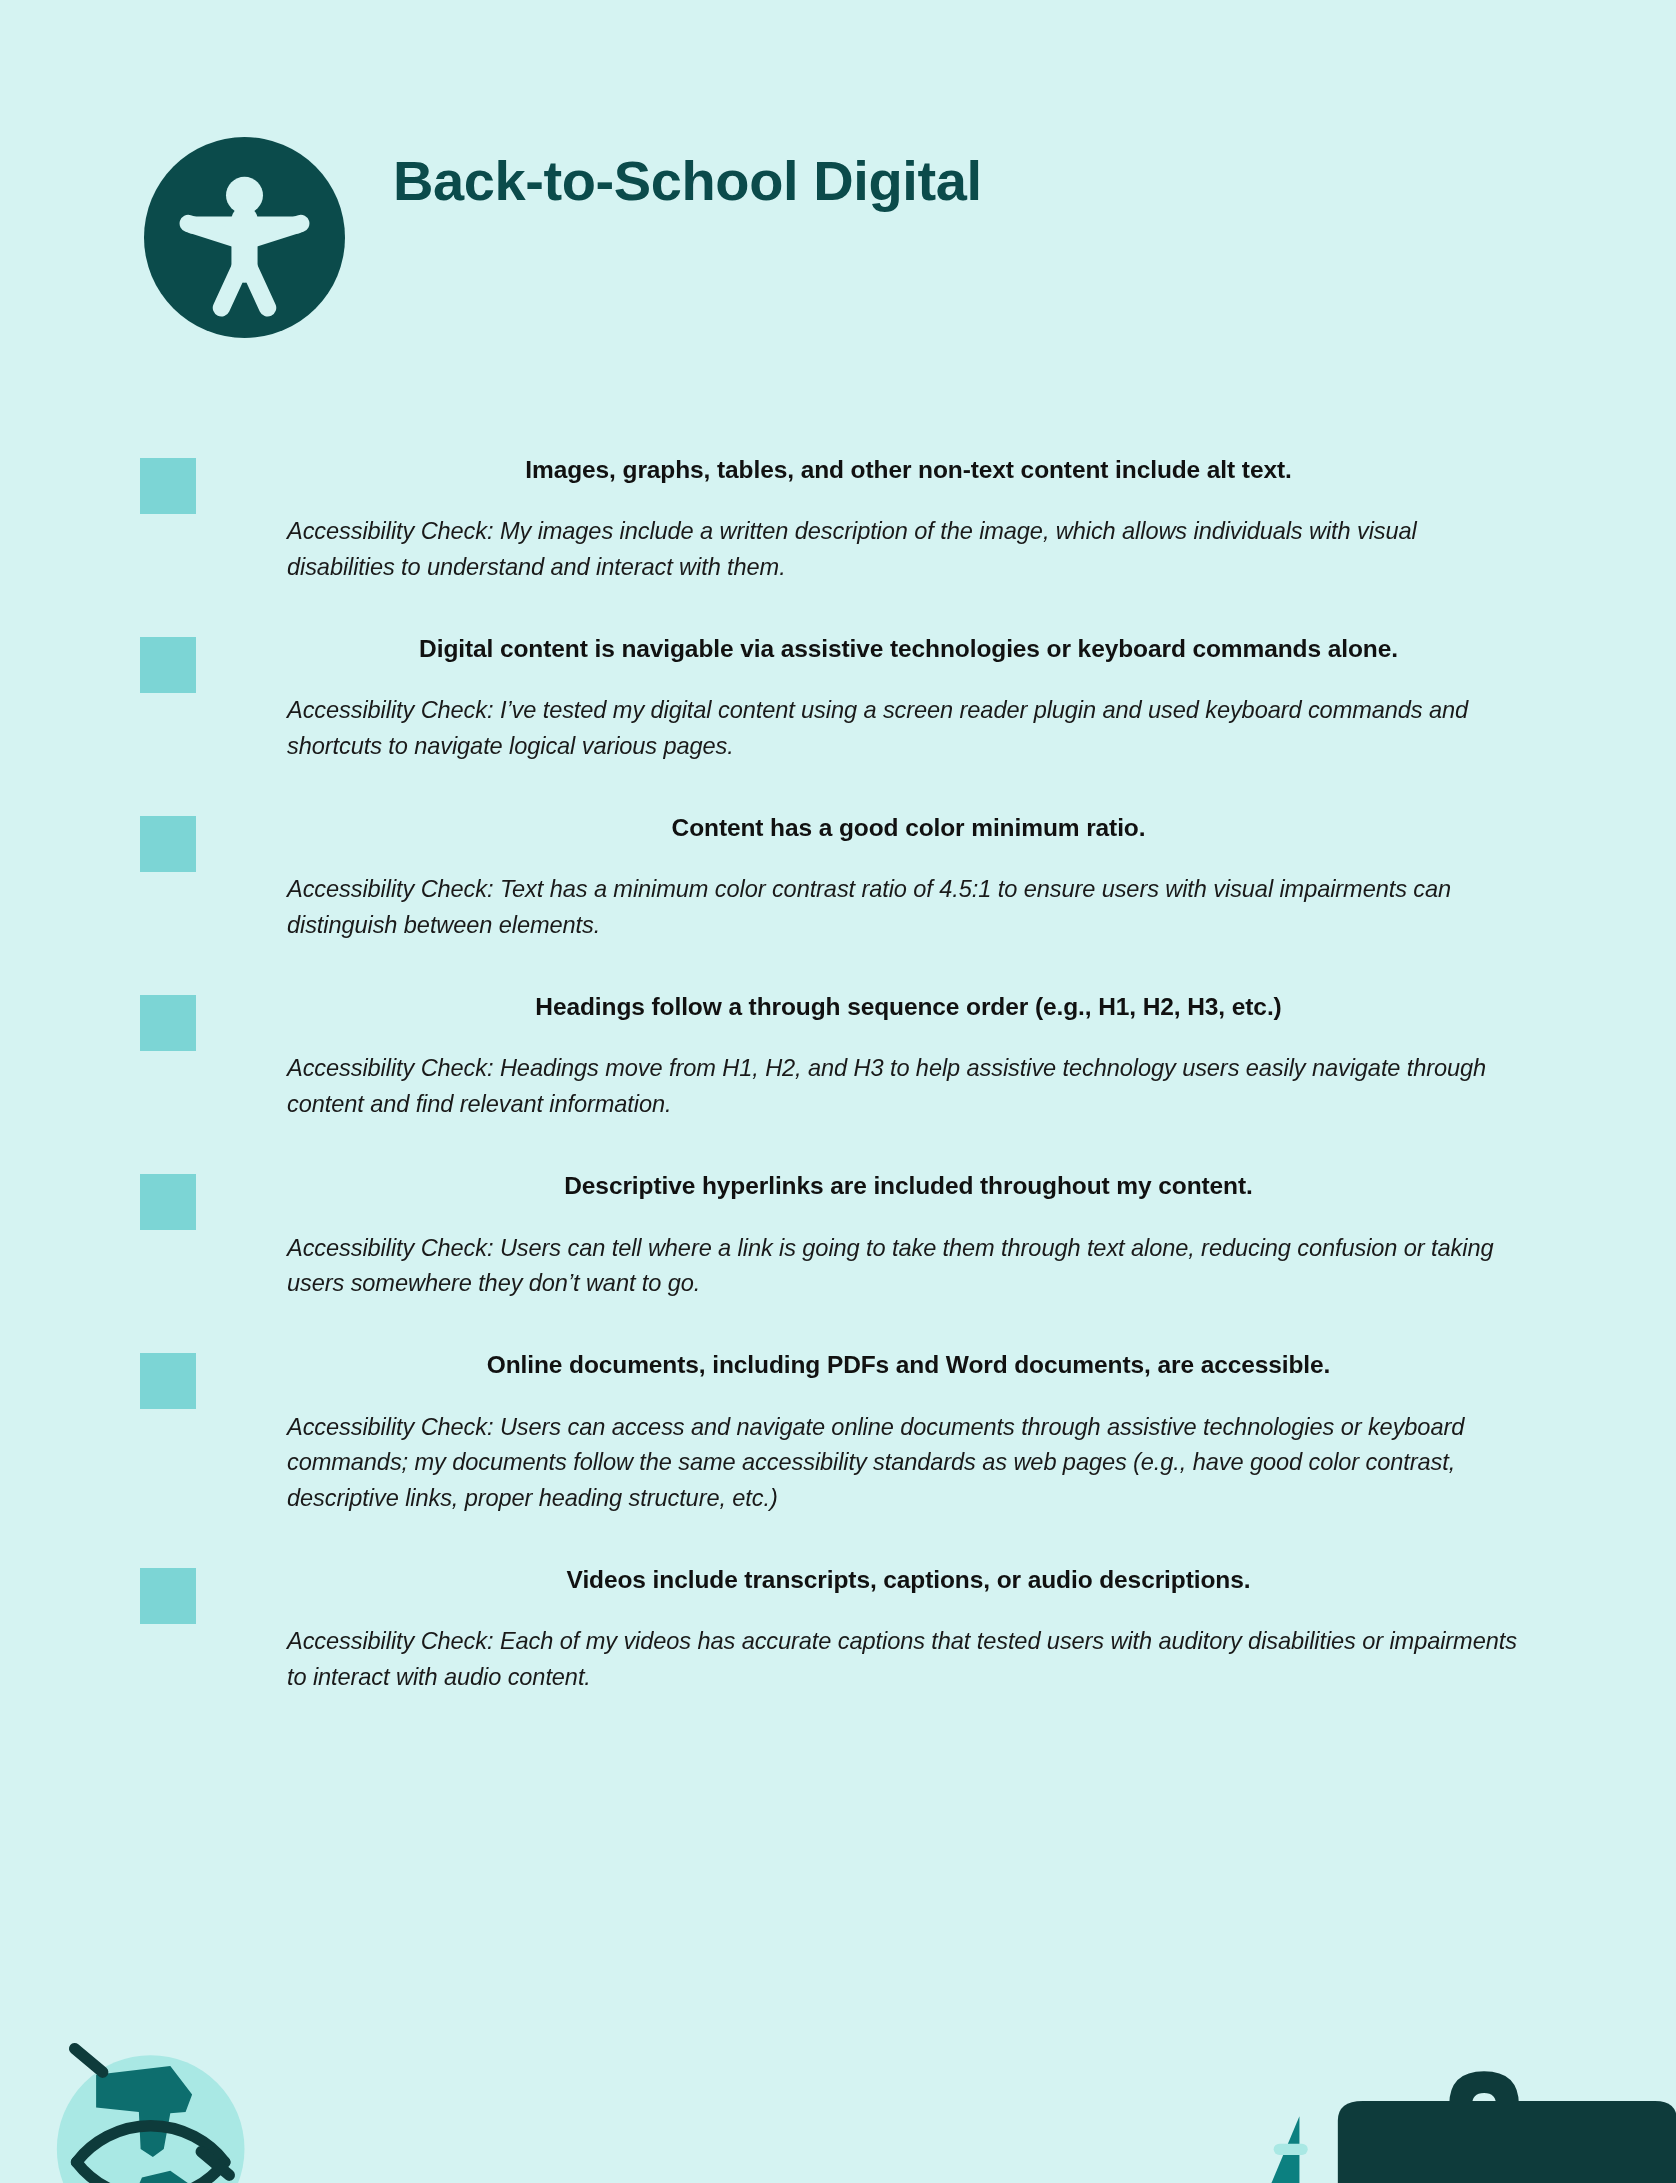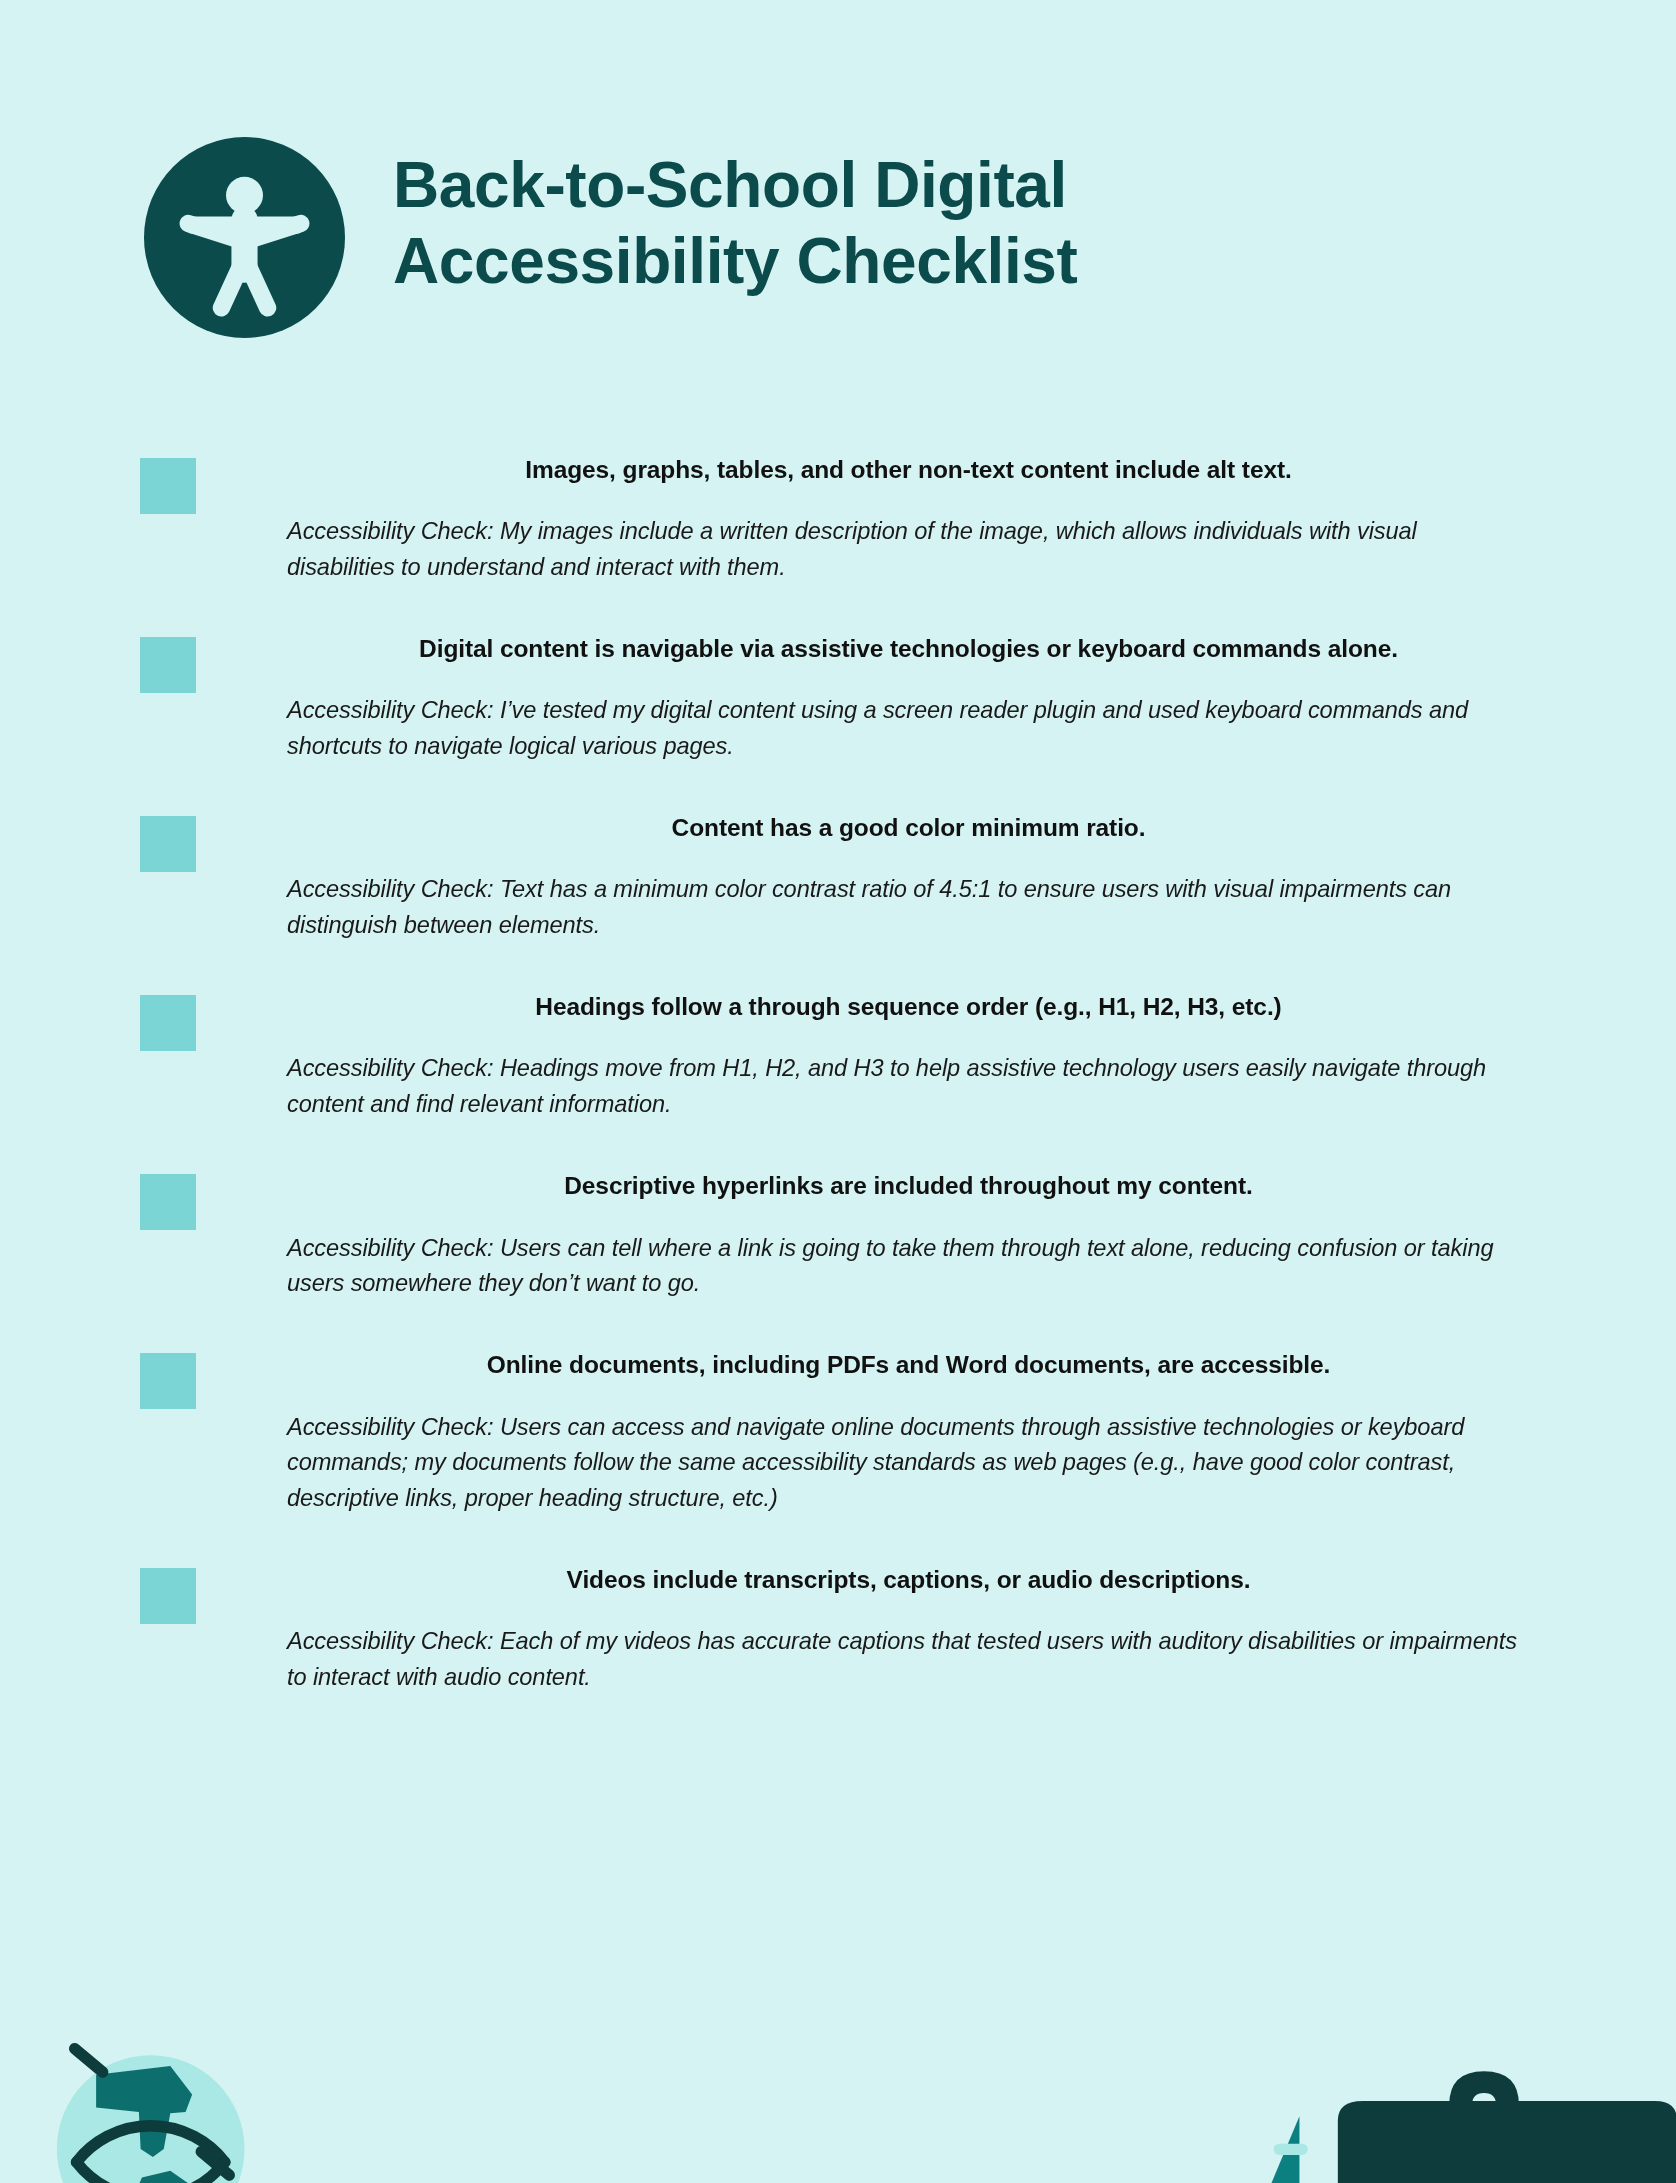--- a/index.html
+++ b/index.html
@@ -29,21 +29,21 @@
   .a11y-badge {
     width: 201px;
     height: 201px;
     flex: 0 0 201px;
     margin-top: 9.6px;
   }
   .title-block {
     padding-top: 21px;
   }
   .title-line {
-    font-size: 64px;
+    font-size: 56px;
     line-height: 1.18;
     font-weight: 700;
     color: #0B4B4B;
     letter-spacing: -0.4px;
     white-space: nowrap;
   }
 
   
   .checklist {
     position: absolute;
@@ -114,21 +114,20 @@
       <rect x="20" y="39.5" width="60" height="8.6" rx="4.3" fill="#D5F3F2"></rect>
       <path d="M50 41 L50 66" stroke="#D5F3F2" stroke-width="13" stroke-linecap="round"></path>
       <path d="M50 60 L38.5 85" stroke="#D5F3F2" stroke-width="8.6" stroke-linecap="round"></path>
       <path d="M50 60 L61.5 85" stroke="#D5F3F2" stroke-width="8.6" stroke-linecap="round"></path>
       <path d="M22 43 L50 52 L78 43" stroke="#D5F3F2" stroke-width="8.6" stroke-linecap="round" stroke-linejoin="round" fill="none"></path>
     </svg>
   </div>
 
   <div class="title-block">
     <div class="title-line">Back-to-School Digital</div>
-    <div class="title-line">Accessibility Checklist</div>
   </div>
 </div>
 
 <div class="checklist">
 
   <div class="item">
     <div class="checkbox"></div>
     <p class="item-title">Images, graphs, tables, and other non-text content include alt text.</p>
     <p class="item-desc">Accessibility Check: My images include a written description of the image, which allows individuals with visual disabilities to understand and interact with them.</p>
   </div>

